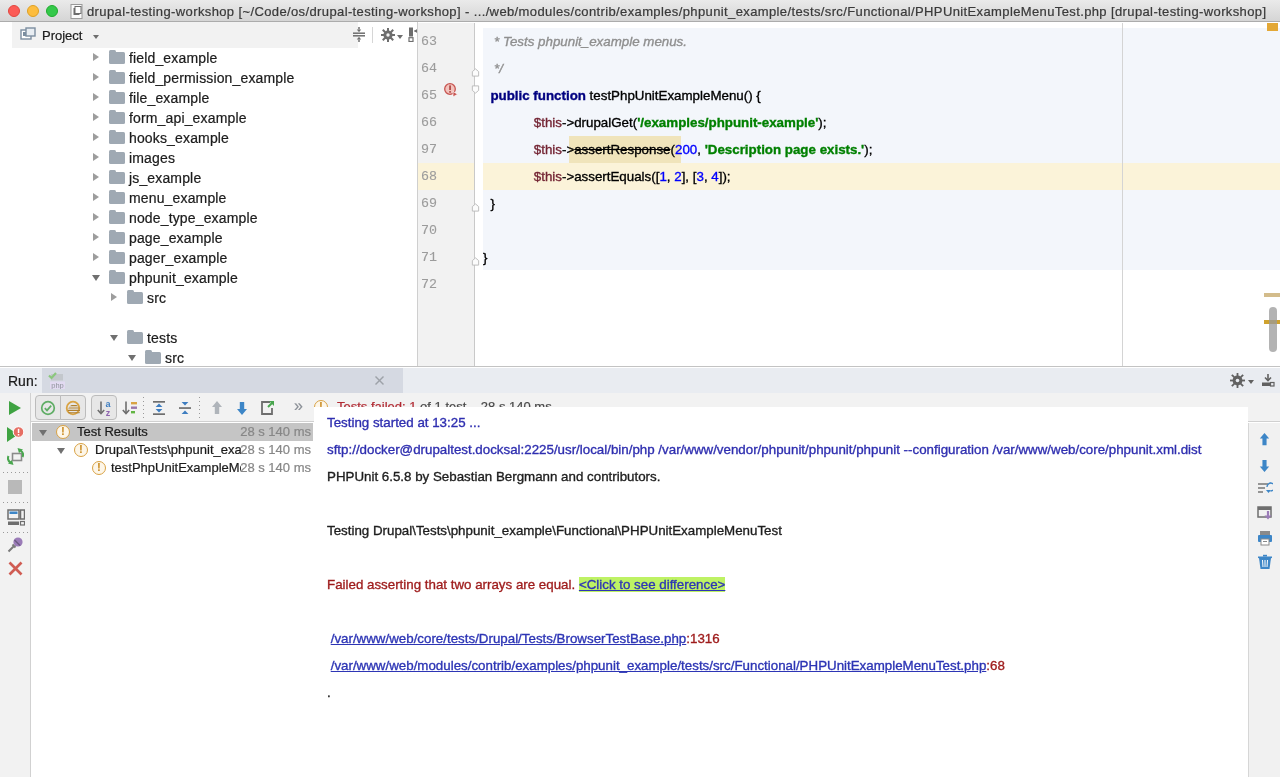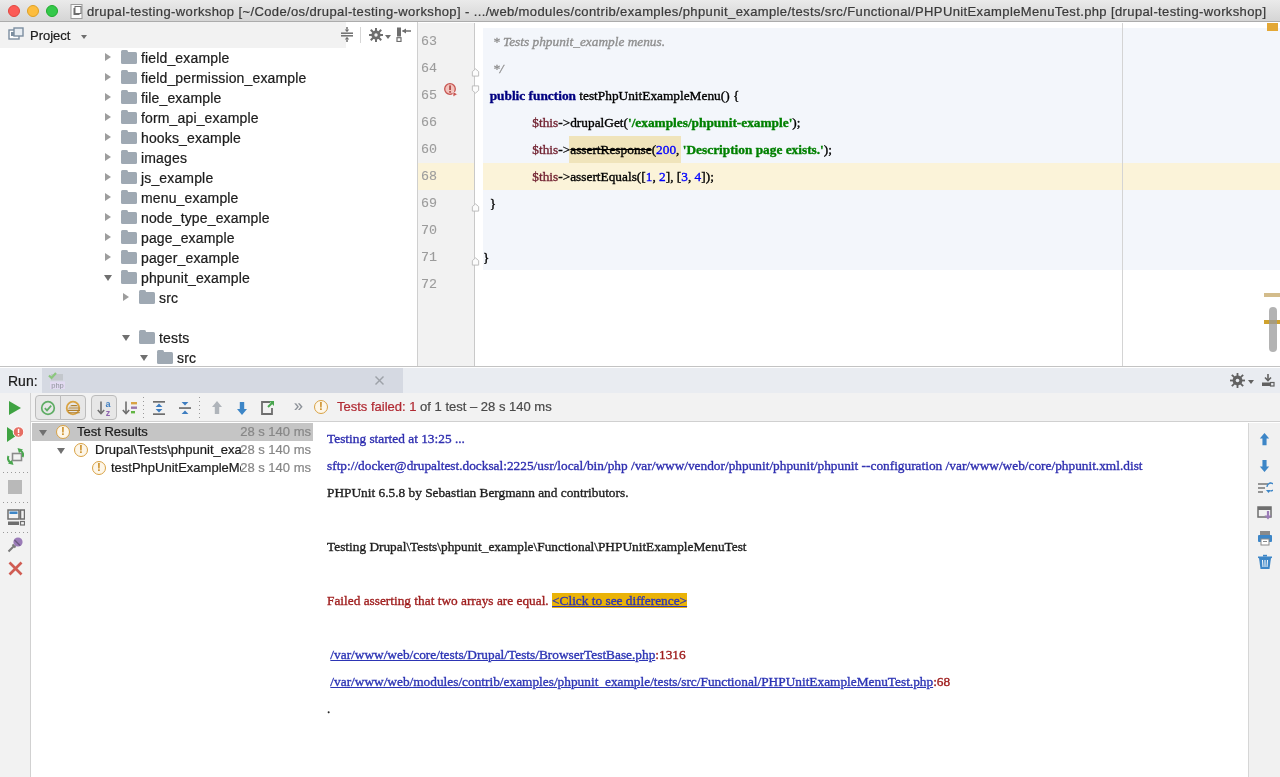--- a/index.html
+++ b/index.html
@@ -1,30 +1,30 @@
 <!DOCTYPE html>
 <html><head>
 <meta charset="utf-8">
 <style>
   * { margin:0; padding:0; box-sizing:border-box; }
   html,body { width:1280px; height:777px; overflow:hidden; }
   body { font-family:"Liberation Sans", sans-serif; position:relative; background:#fff; -webkit-text-stroke:0.22px currentColor; }
   .abs { position:absolute; }
-  .mono { font-family:Liberation Serif, serif; font-size:13.333px; white-space:pre; -webkit-text-stroke:0.35px currentColor; }
+  .mono { font-family:Liberation Sans, sans-serif; font-size:13.333px; white-space:pre; -webkit-text-stroke:0.35px currentColor; }
   svg { display:block; }
 
   
   #titlebar { left:0; top:0; width:1280px; height:22px;
     background:linear-gradient(#eaeaea,#d5d5d5); border-bottom:1px solid #acacac; }
   .tl { position:absolute; top:5px; width:12px; height:12px; border-radius:50%; }
   #title-text { position:absolute; left:87px; top:4px; font-size:13px; color:#3a3a3a; letter-spacing:0.38px; white-space:nowrap; }
 
   
-  #proj-header { left:0; top:22px; width:346px; height:26px; background:#f2f2f2; }
-  #proj-tree { left:12px; top:48px; width:417px; height:318px; background:#fff; overflow:hidden; }
+  #proj-header { left:12px; top:22px; width:346px; height:26px; background:#f2f2f2; }
+  #proj-tree { left:0; top:48px; width:417px; height:318px; background:#fff; overflow:hidden; }
   .trow { position:absolute; height:20px; line-height:20px; font-size:14px; letter-spacing:0.15px; color:#1c1c1c; white-space:nowrap; }
   .tarrow { position:absolute; width:0; height:0; }
   .arr-r { border-left:6px solid #9d9d9d; border-top:4.5px solid transparent; border-bottom:4.5px solid transparent; }
   .arr-d { border-top:6px solid #707070; border-left:4.5px solid transparent; border-right:4.5px solid transparent; }
   .folder { position:absolute; width:16px; height:12px; background:#9fa9b3; border-radius:1.5px; top:4px; }
   .folder:before { content:""; position:absolute; left:0; top:-2px; width:7px; height:3px; background:#9fa9b3; border-radius:1.5px 1.5px 0 0; }
   #vsplit1 { left:417px; top:22px; width:1px; height:344px; background:#cfcfcf; }
 
   
   #editor { left:418px; top:23px; width:862px; height:343px; background:#fff; overflow:hidden; }
@@ -41,21 +41,21 @@
   #marginline { position:absolute; left:704px; top:0; width:1px; height:343px; background:#d4d4d4; }
 
   
   #runpanel { left:0; top:366px; width:1280px; height:411px; background:#fff; border-top:1px solid #c3c3c3; }
   #run-header { position:absolute; left:0; top:1px; width:1280px; height:25px; background:#e9ecf1; }
   #run-tab { position:absolute; left:42px; top:0; width:361px; height:25px; background:#d5d9e2; }
   #run-toolbar { position:absolute; left:0; top:26px; width:1280px; height:29px; background:#f2f2f2; border-bottom:1px solid #d0d0d0; }
   #left-strip { position:absolute; left:0; top:26px; width:31px; height:385px; background:#f2f2f2; border-right:1px solid #d1d1d1; }
   .tbtn { position:absolute; top:2px; width:26px; height:25px; background:#e7e7e7; border:1px solid #bcbcbc; border-radius:4px; }
   #testtree { position:absolute; left:32px; top:56px; width:281px; height:355px; background:#fff; overflow:hidden; }
-  #console { position:absolute; left:314px; top:56px; width:934px; height:355px; background:#fff; overflow:hidden; }
+  #console { position:absolute; left:314px; top:40px; width:934px; height:355px; background:#fff; overflow:hidden; }
   #rstrip { position:absolute; left:1248px; top:56px; width:32px; height:355px; background:#f1f1f1; border-left:1px solid #d6d6d6; }
   .crow { position:absolute; left:13px; height:27px; line-height:27px; }
   .ttrow { position:absolute; left:0; width:281px; height:18px; line-height:18px; font-size:13px; color:#1c1c1c; white-space:nowrap; }
   .ttime { position:absolute; right:2px; color:#878787; }
   .bang { position:absolute; width:14px; height:14px; border:1.6px solid #d9a244; border-radius:50%; background:#fdf6e9; color:#c98a1e; font-size:10px; font-weight:bold; text-align:center; line-height:11px; }
 </style>
 </head>
 <body>
 
 <div class="abs" id="titlebar">
@@ -195,21 +195,21 @@
   <div class="caretrow" style="position:absolute; left:65px; top:140px; width:797px; height:27px;"></div>
   <div id="gutter">
     <div class="caretrow" style="position:absolute; left:0; top:140px; width:56px; height:27px;"></div>
   </div>
   <div id="marginline"></div>
   <div id="codelines">
 <div class="lnum" style="left:-3px; top:5px;">63</div>
 <div class="lnum" style="left:-3px; top:32px;">64</div>
 <div class="lnum" style="left:-3px; top:59px;">65</div>
 <div class="lnum" style="left:-3px; top:86px;">66</div>
-<div class="lnum" style="left:-3px; top:113px;">60</div>
+<div class="lnum" style="left:-3px; top:113px;">97</div>
 <div class="lnum" style="left:-3px; top:140px;">68</div>
 <div class="lnum" style="left:-3px; top:167px;">69</div>
 <div class="lnum" style="left:-3px; top:194px;">70</div>
 <div class="lnum" style="left:-3px; top:221px;">71</div>
 <div class="lnum" style="left:-3px; top:248px;">72</div>
 <div class="cline mono" style="top:5px;"><span class="cmt">   * Tests phpunit_example menus.</span></div>
 <div class="cline mono" style="top:32px;"><span class="cmt">   */</span></div>
 <div class="cline mono" style="top:59px;">  <span class="kw">public function</span> testPhpUnitExampleMenu() {</div>
 <div class="cline mono" style="top:86px;">    <span class="var">$this</span>-&gt;drupalGet(<span class="str">'/examples/phpunit-example'</span>);</div>
 <div style="position:absolute; left:151px; top:113px; width:112px; height:27px; background:#f0e4bb;"></div>
@@ -399,21 +399,21 @@
         <div class="bang" style="left:60px; top:2px;">!</div>
         <span style="position:absolute; left:79px; width:130px; overflow:hidden;">testPhpUnitExampleMenu</span>
         <span class="ttime">28 s 140 ms</span>
       </div>
 </div>
   <div id="console">
 <div class="crow mono" style="top:1.5px;"><span style="color:#2f2fb0;">Testing started at 13:25 ...</span></div>
 <div class="crow mono" style="top:28.5px;"><span style="color:#2f2fb0;">sftp://docker@drupaltest.docksal:2225/usr/local/bin/php /var/www/vendor/phpunit/phpunit/phpunit --configuration /var/www/web/core/phpunit.xml.dist</span></div>
 <div class="crow mono" style="top:55.5px;"><span style="color:#1e1e1e;">PHPUnit 6.5.8 by Sebastian Bergmann and contributors.</span></div>
 <div class="crow mono" style="top:109.5px;"><span style="color:#1e1e1e;">Testing Drupal\Tests\phpunit_example\Functional\PHPUnitExampleMenuTest</span></div>
-<div class="crow mono" style="top:163.5px;"><span style="color:#9e1b1b;">Failed asserting that two arrays are equal. </span><span style="color:#2d35b5; text-decoration:underline; background:#eab308;">&lt;Click to see difference&gt;</span></div>
+<div class="crow mono" style="top:163.5px;"><span style="color:#9e1b1b;">Failed asserting that two arrays are equal. </span><span style="color:#2d35b5; text-decoration:underline; background:#bef264;">&lt;Click to see difference&gt;</span></div>
 <div class="crow mono" style="top:217.5px;"><span> </span><span style="color:#2d35b5; text-decoration:underline;">/var/www/web/core/tests/Drupal/Tests/BrowserTestBase.php</span><span style="color:#9e1b1b;">:1316</span></div>
 <div class="crow mono" style="top:244.5px;"><span> </span><span style="color:#2d35b5; text-decoration:underline;">/var/www/web/modules/contrib/examples/phpunit_example/tests/src/Functional/PHPUnitExampleMenuTest.php</span><span style="color:#9e1b1b;">:68</span></div>
 <div class="crow mono" style="top:271.5px;"><span style="color:#1e1e1e;">.</span></div>
 </div>
   <div id="rstrip">
 <div class="abs" style="left:8px; top:9px;">
         <svg width="15" height="15" viewBox="0 0 16 16">
           <path d="M8 1 L13 7 L10.2 7 L10.2 14 L5.8 14 L5.8 7 L3 7 Z" fill="#3d86c7"></path>
         </svg>
       </div>

